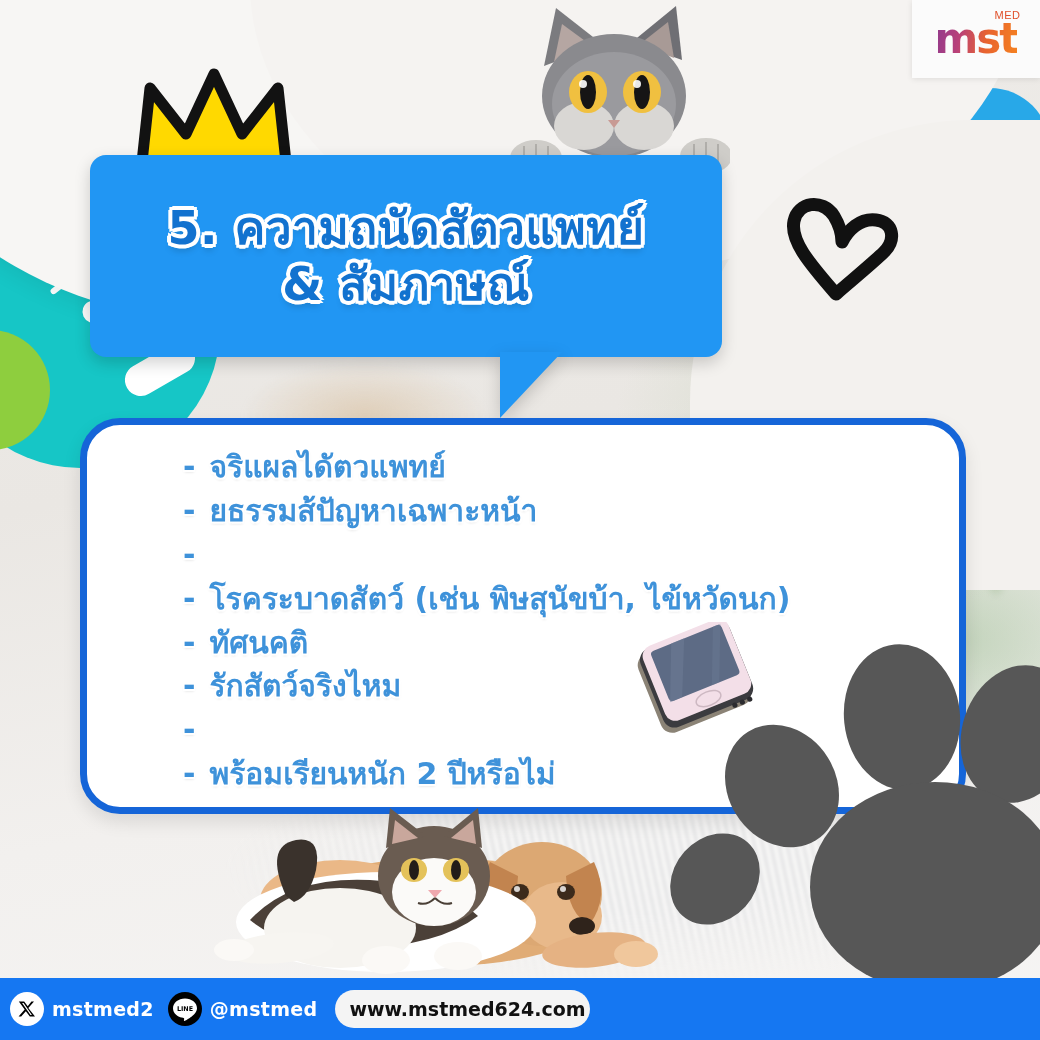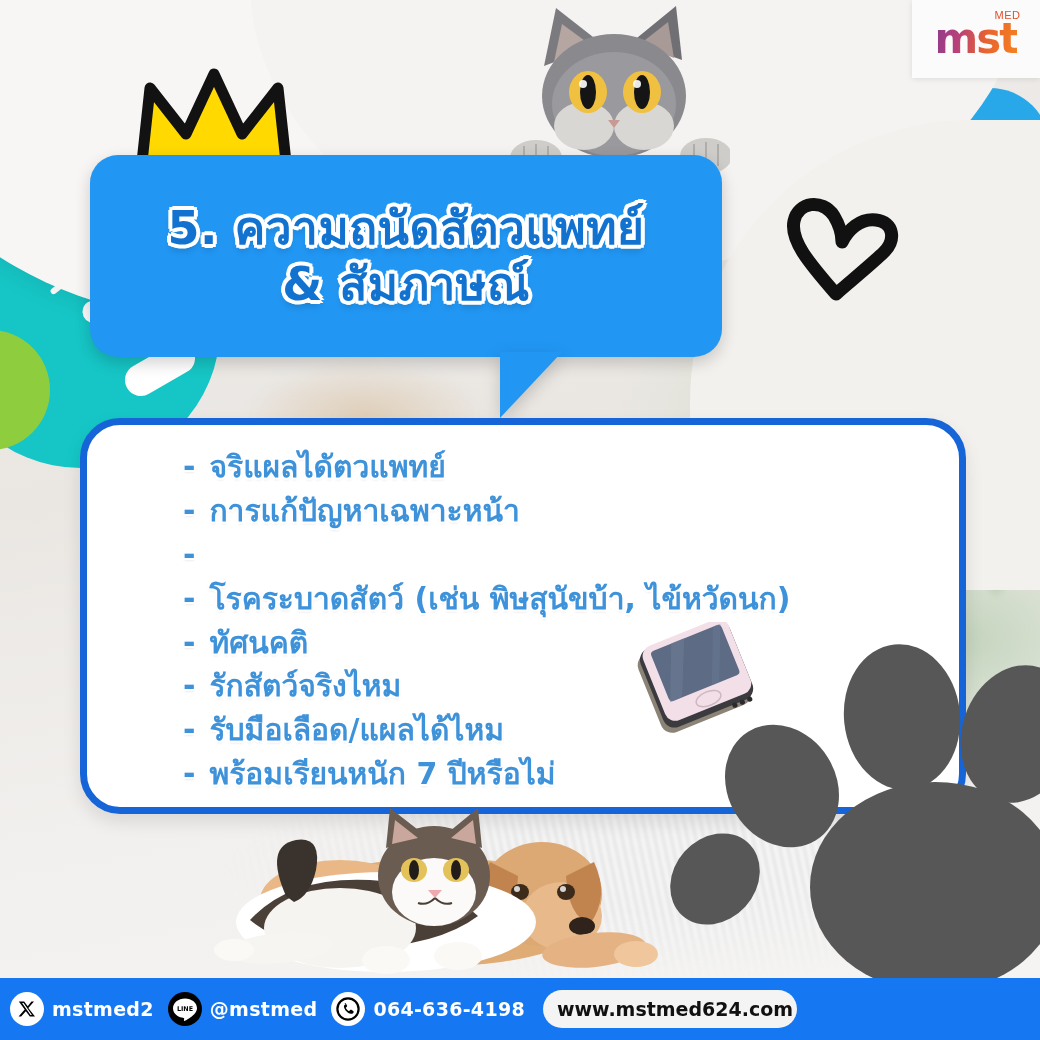--- a/index.html
+++ b/index.html
@@ -104,21 +104,21 @@
   .logo-med{
     position:absolute;right:-3px;top:-9px;font-size:11px;font-weight:normal;color:#e0502a;letter-spacing:.5px;
   }
 
   
   .crown{position:absolute;left:128px;top:62px;width:170px;height:120px;}
 
   
   .bubble{
     position:absolute;left:90px;top:155px;width:632px;height:202px;
-    background:#2196f3;border-radius:28px;
+    background:#2196f3;border-radius:16px;
     box-shadow:0 6px 16px rgba(0,0,0,.18);
   }
   .bubble-tail{
     position:absolute;left:500px;top:352px;width:0;height:0;
     border-left:62px solid #2196f3;
     border-bottom:66px solid transparent;
     filter:drop-shadow(0 6px 8px rgba(0,0,0,.18));
   }
   .bubble-title{
     position:absolute;inset:0;display:flex;flex-direction:column;
@@ -364,44 +364,43 @@
   </div>
 
   <div class="card">
     <div class="bullets">
       <div class="bullet">
         <span class="dash">-</span>
         <span>จริแผลไดัตวแพทย์</span>
       </div>
       <div class="bullet">
         <span class="dash">-</span>
-        <span>การแก้ปัญหาเฉพาะหน้า</span>
+        <span>ยธรรมส้ปัญหาเฉพาะหน้า</span>
       </div>
       <div class="bullet">
         <span class="dash">-</span>
       </div>
       <div class="bullet">
         <span class="dash">-</span>
         <span>โรคระบาดสัตว์ (เช่น พิษสุนัขบ้า, ไข้หวัดนก)</span>
       </div>
       <div class="bullet">
         <span class="dash">-</span>
         <span>ทัศนคติ</span>
       </div>
       <div class="bullet">
         <span class="dash">-</span>
         <span>รักสัตว์จริงไหม</span>
       </div>
       <div class="bullet">
         <span class="dash">-</span>
-        <span>รับมือเลือด/แผลได้ไหม</span>
-      </div>
-      <div class="bullet">
-        <span class="dash">-</span>
-        <span>พร้อมเรียนหนัก 7 ปีหรือไม่</span>
+      </div>
+      <div class="bullet">
+        <span class="dash">-</span>
+        <span>พร้อมเรียนหนัก 2 ปีหรือไม่</span>
       </div>
     </div>
   </div>
 
   <div class="phone">
     <svg width="126" height="122" viewBox="0 0 126 122">
       <g transform="rotate(-22 63 61)">
         <rect x="12" y="14" width="96" height="84" rx="12" fill="#8b8376"></rect>
         <rect x="16" y="10" width="96" height="84" rx="12" fill="#3b3b3f"></rect>
         <rect x="20" y="8" width="92" height="80" rx="11" fill="#f3dfe8"></rect>
@@ -494,29 +493,20 @@
       <span class="f-ico black">
         <svg width="28" height="24" viewBox="0 0 34 30">
           <path fill="#fff" d="M17 2C8.7 2 2 7.4 2 14.1c0 6 5.3 11 12.5 11.9.5.1 1.1.3 1.3.7.2.4.1 1 .1 1l-.2 1.3c-.1.4-.3 1.5 1.3.8 1.6-.7 8.6-5.1 11.8-8.7 2.2-2.4 3.2-4.9 3.2-7.1C32 7.4 25.3 2 17 2z"></path>
           <text x="17" y="18" font-size="8" font-weight="bold" fill="#000" text-anchor="middle" font-family="DejaVu Sans, sans-serif">LINE</text>
         </svg>
       </span>
       <span class="f-txt">@mstmed</span>
     </div>
 
 
-    <div class="f-item">
-      <span class="f-ico">
-        <svg width="24" height="24" viewBox="0 0 24 24">
-          <circle cx="12" cy="12" r="10.6" fill="none" stroke="#000" stroke-width="2.2"></circle>
-          <path fill="#000" d="M8.6 6.2c.5-.2 1 0 1.3.4l1.1 1.8c.3.4.2 1-.2 1.3l-.8.7c-.2.2-.3.5-.1.8.6 1.1 1.6 2.1 2.7 2.7.3.2.6.1.8-.1l.7-.8c.3-.4.9-.5 1.3-.2l1.8 1.1c.4.3.6.8.4 1.3-.4 1.1-1.6 1.9-2.8 1.6-3.3-.7-6.1-3.5-6.8-6.8-.3-1.2.5-2.4 1.6-2.8z"></path>
-        </svg>
-      </span>
-      <span class="f-txt">064-636-4198</span>
-    </div>
 
     <div class="f-web">
       <span class="wtxt">www.mstmed624.com</span>
 
     </div>
   </div>
 
 </div>
 
 </body></html>

